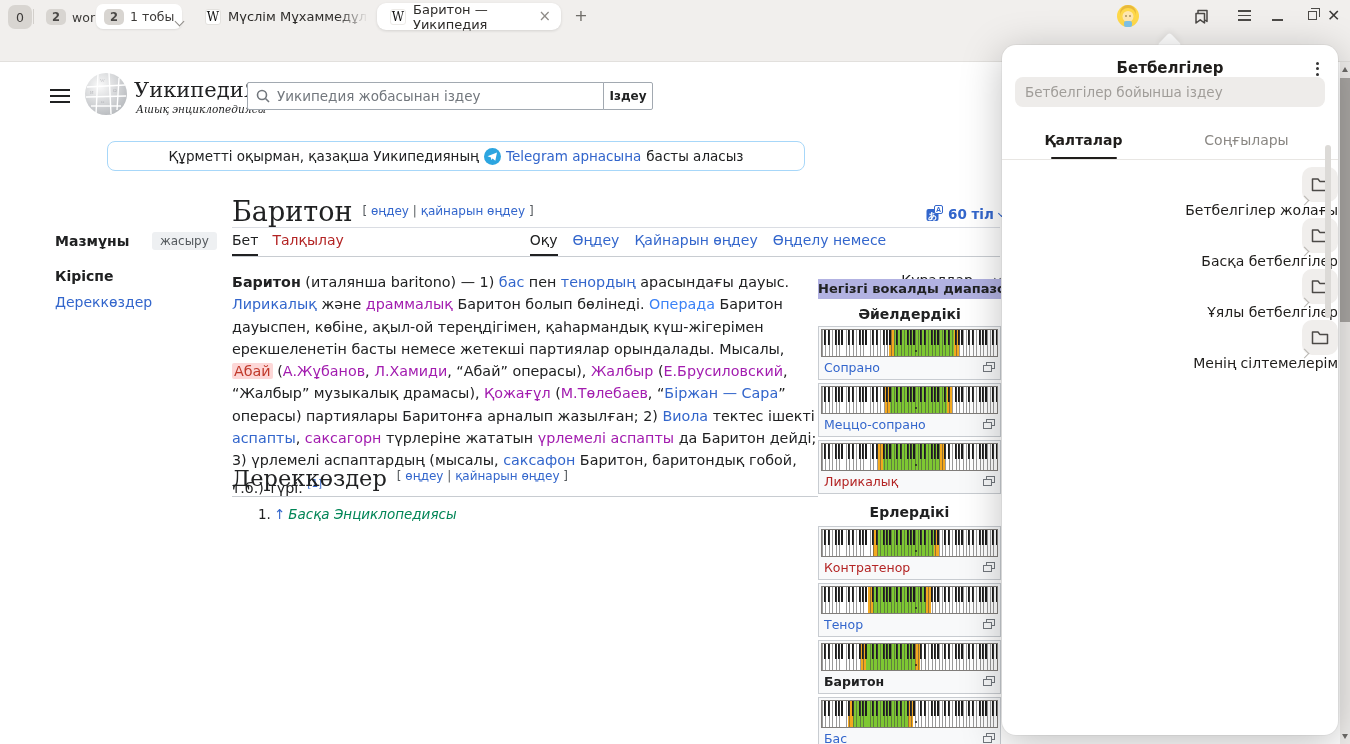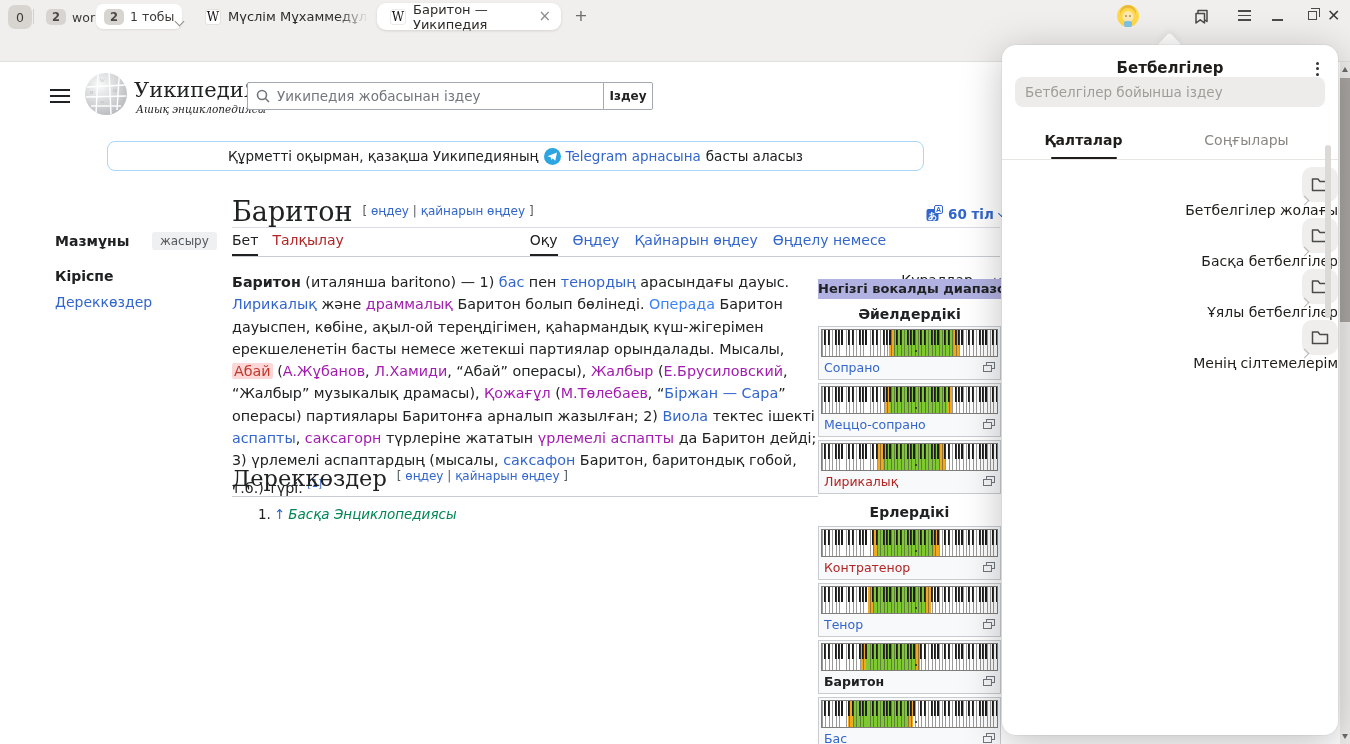--- a/index.html
+++ b/index.html
@@ -53,21 +53,21 @@
   .wpage { position:absolute; left:0; top:62px; width:1350px; height:682px; background:#fff; }
   .whamb { position:absolute; left:50px; top:27px; width:20px; }
   .whamb i { display:block; height:2px; background:#202122; margin-bottom:4px; }
   .wlogo { position:absolute; left:84px; top:10px; }
   .wordmark { position:absolute; left:134px; top:16px; font-family:"DejaVu Serif","Liberation Serif",serif; font-size:21px; color:#202122; }
   .tagline { position:absolute; left:136px; top:41px; font-family:"DejaVu Serif","Liberation Serif",serif; font-style:italic; font-size:10.5px; color:#202122; }
   .wsearch { position:absolute; left:247px; top:20px; width:357px; height:28px; border:1px solid #a2a9b1; border-radius:2px 0 0 2px; display:flex; align-items:center; padding-left:8px; background:#fff; }
   .wsearch input { border:none; outline:none; flex:1; font-size:13.5px; color:#202122; margin-left:7px; font-family:inherit; background:transparent; }
   .wsearch input::placeholder { color:#72777d; }
   .wsearchbtn { position:absolute; left:603px; top:20px; width:50px; height:28px; border:1px solid #a2a9b1; border-radius:0 2px 2px 0; background:#fff; font-size:12px; font-weight:bold; color:#202122; text-align:center; line-height:26px; }
-  .banner { position:absolute; left:107px; top:79px; width:817px; height:30px; border:1px solid #a7d7f9; border-radius:8px; display:flex; align-items:center; justify-content:center; gap:5px; font-size:13.5px; color:#202122; background:#fff; }
+  .banner { position:absolute; left:107px; top:79px; width:698px; height:30px; border:1px solid #a7d7f9; border-radius:8px; display:flex; align-items:center; justify-content:center; gap:5px; font-size:13.5px; color:#202122; background:#fff; }
   .banner a { color:#36c; }
 
   .wtitle { position:absolute; left:232px; top:134px; font-family:"DejaVu Serif","Liberation Serif",serif; font-size:27px; color:#202122; }
   .editlinks { font-family:"DejaVu Sans","Liberation Sans",sans-serif; font-size:12px; color:#54595d; margin-left:10px; vertical-align:6px; }
   .editlinks a { color:#36c; }
   .langbox { position:absolute; left:926px; top:143px; display:flex; align-items:center; gap:5px; color:#36c; font-size:13.5px; font-weight:bold; }
   .langbox .chev { border-color:#36c; width:5px; height:5px; }
   .hline1 { position:absolute; left:232px; top:165px; width:768px; height:1px; background:#dadde3; }
   .ptabs { position:absolute; left:232px; top:170px; width:768px; height:25px; border-bottom:1px solid #c8ccd1; font-size:14px; }
   .ptabs-l { position:absolute; left:0; top:0; display:flex; gap:14px; }

